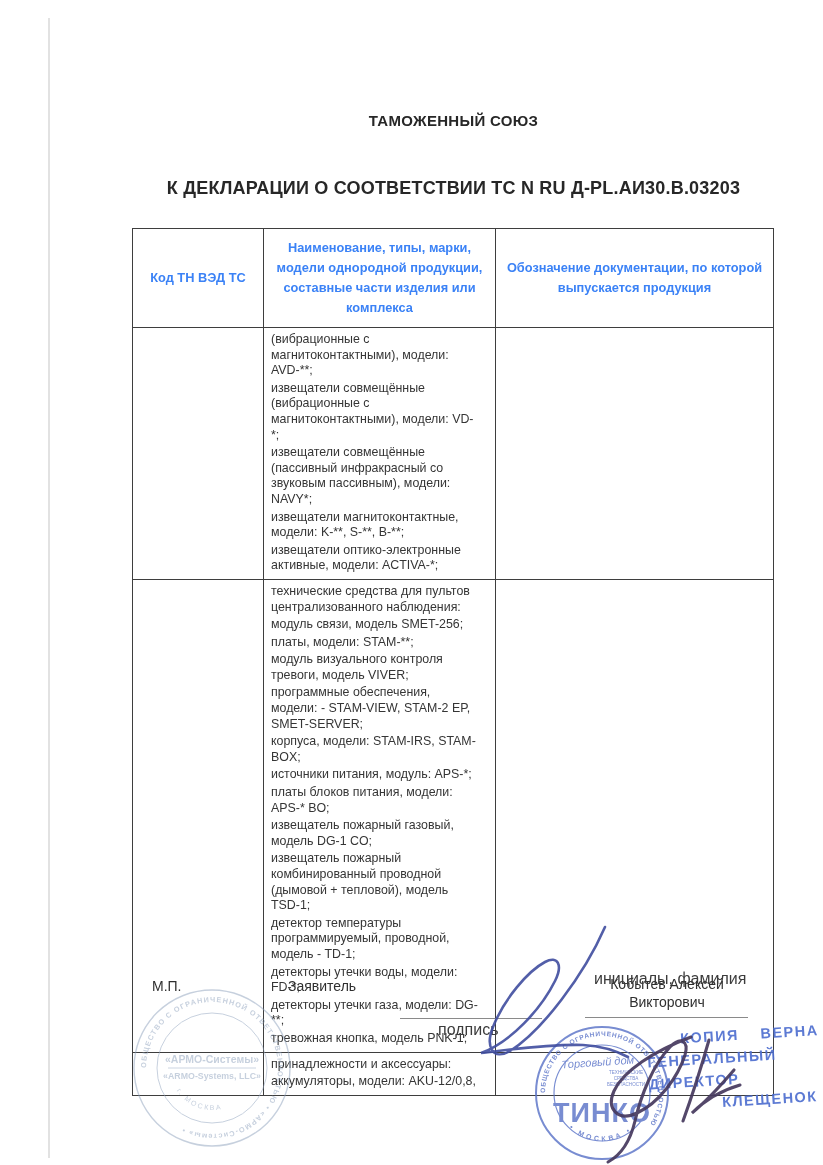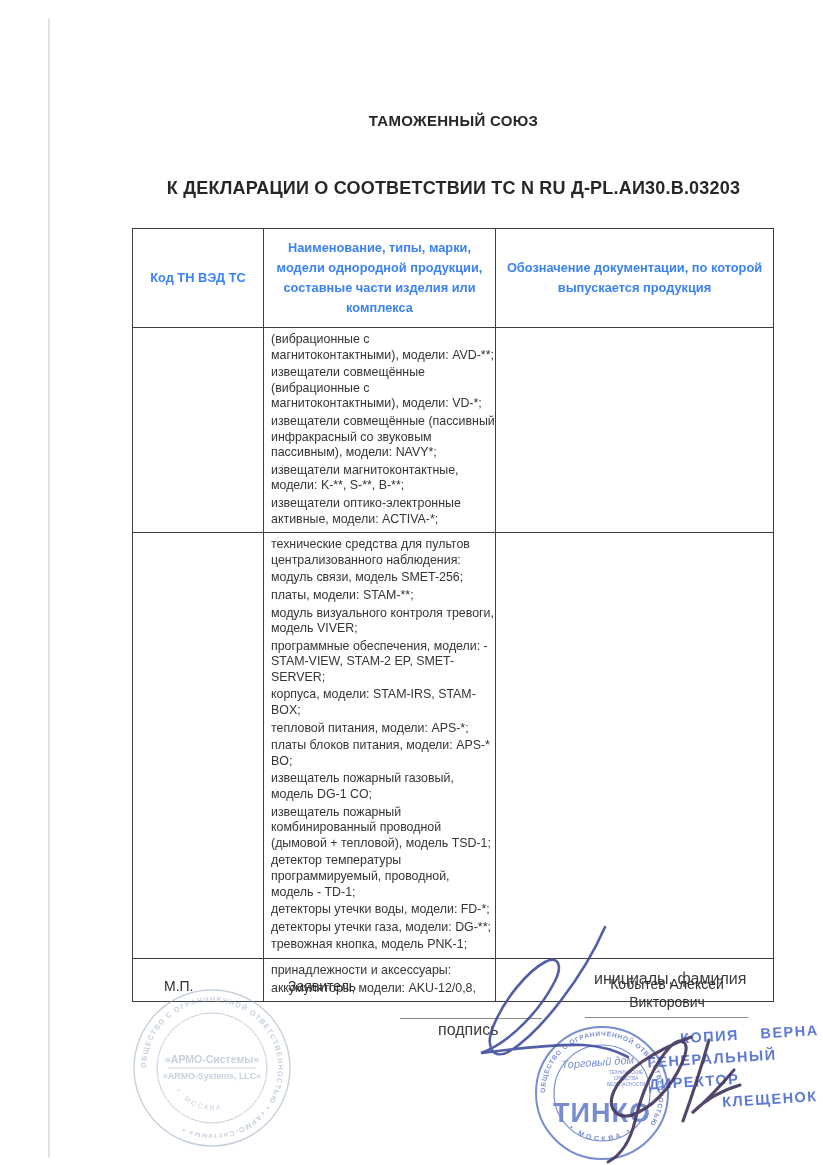--- a/index.html
+++ b/index.html
@@ -19,35 +19,35 @@
   .hdr-3 { top:178px; font-size:18px; letter-spacing:.2px; }
 
   
   .doc-table {
     position:absolute; left:90px; top:228px; width:641px;
     border-collapse:collapse; table-layout:fixed;
     font-size:12.4px; color:#353535;
   }
   .doc-table th, .doc-table td {
     border:1.6px solid #3e3e3e; vertical-align:top;
-    padding:4px 0 3px 7px; background:transparent;
+    padding:4px 16px 3px 7px; background:transparent;
   }
   .doc-table thead th {
     font-weight:bold; font-size:12.8px; color:#3b82f6;
     text-align:center; vertical-align:middle; line-height:1.55; height:90px;
     padding:4px 10px;
   }
   .doc-table tbody tr:nth-child(1) { height:196px; }
   .doc-table tbody tr:nth-child(2) { height:400px; }
   .doc-table tbody tr:nth-child(3) { height:36px; }
   .cell-par { margin:0 0 2px 0; line-height:15.6px; }
 
   
   .f-abs { position:absolute; z-index:4; }
-  .mp-label       { left:122px; top:978px; font-size:14px; }
+  .mp-label       { left:110px; top:978px; font-size:14px; }
   .applicant      { left:246px; top:978px; font-size:14px; }
   .name-block     { left:540px; top:975px; width:170px; text-align:center; font-size:14px; line-height:18px; }
   .sig-line       { border-top:1.2px solid #8a8a8a; height:0; }
   .sig-line-left  { left:358px; top:1018px; width:142px; }
   .sig-line-right { left:543px; top:1017px; width:163px; }
   .sig-caption    { font-size:16px; color:#3c3c3c; }
   .cap-left       { left:396px; top:1021px; }
   .cap-right      { left:552px; top:970px; }
 
   
@@ -102,21 +102,21 @@
         </tr>
         <tr>
           <td></td>
           <td>
             <p class="cell-par">технические средства для пультов централизованного наблюдения:</p>
             <p class="cell-par">модуль связи, модель SMET-256;</p>
             <p class="cell-par">платы, модели: STAM-**;</p>
             <p class="cell-par">модуль визуального контроля тревоги, модель VIVER;</p>
             <p class="cell-par">программные обеспечения, модели: - STAM-VIEW, STAM-2 EP, SMET-SERVER;</p>
             <p class="cell-par">корпуса, модели: STAM-IRS, STAM-BOX;</p>
-            <p class="cell-par">тепловой питания, модели: APS-*;</p>
+            <p class="cell-par">источники питания, модуль: APS-*;</p>
             <p class="cell-par">платы блоков питания, модели: APS-* BO;</p>
             <p class="cell-par">извещатель пожарный газовый, модель DG-1 CO;</p>
             <p class="cell-par">извещатель пожарный комбинированный проводной (дымовой + тепловой), модель TSD-1;</p>
             <p class="cell-par">детектор температуры программируемый, проводной, модель - TD-1;</p>
             <p class="cell-par">детекторы утечки воды, модели: FD-*;</p>
             <p class="cell-par">детекторы утечки газа, модели: DG-**;</p>
             <p class="cell-par">тревожная кнопка, модель PNK-1;</p>
           </td>
           <td></td>
         </tr>

